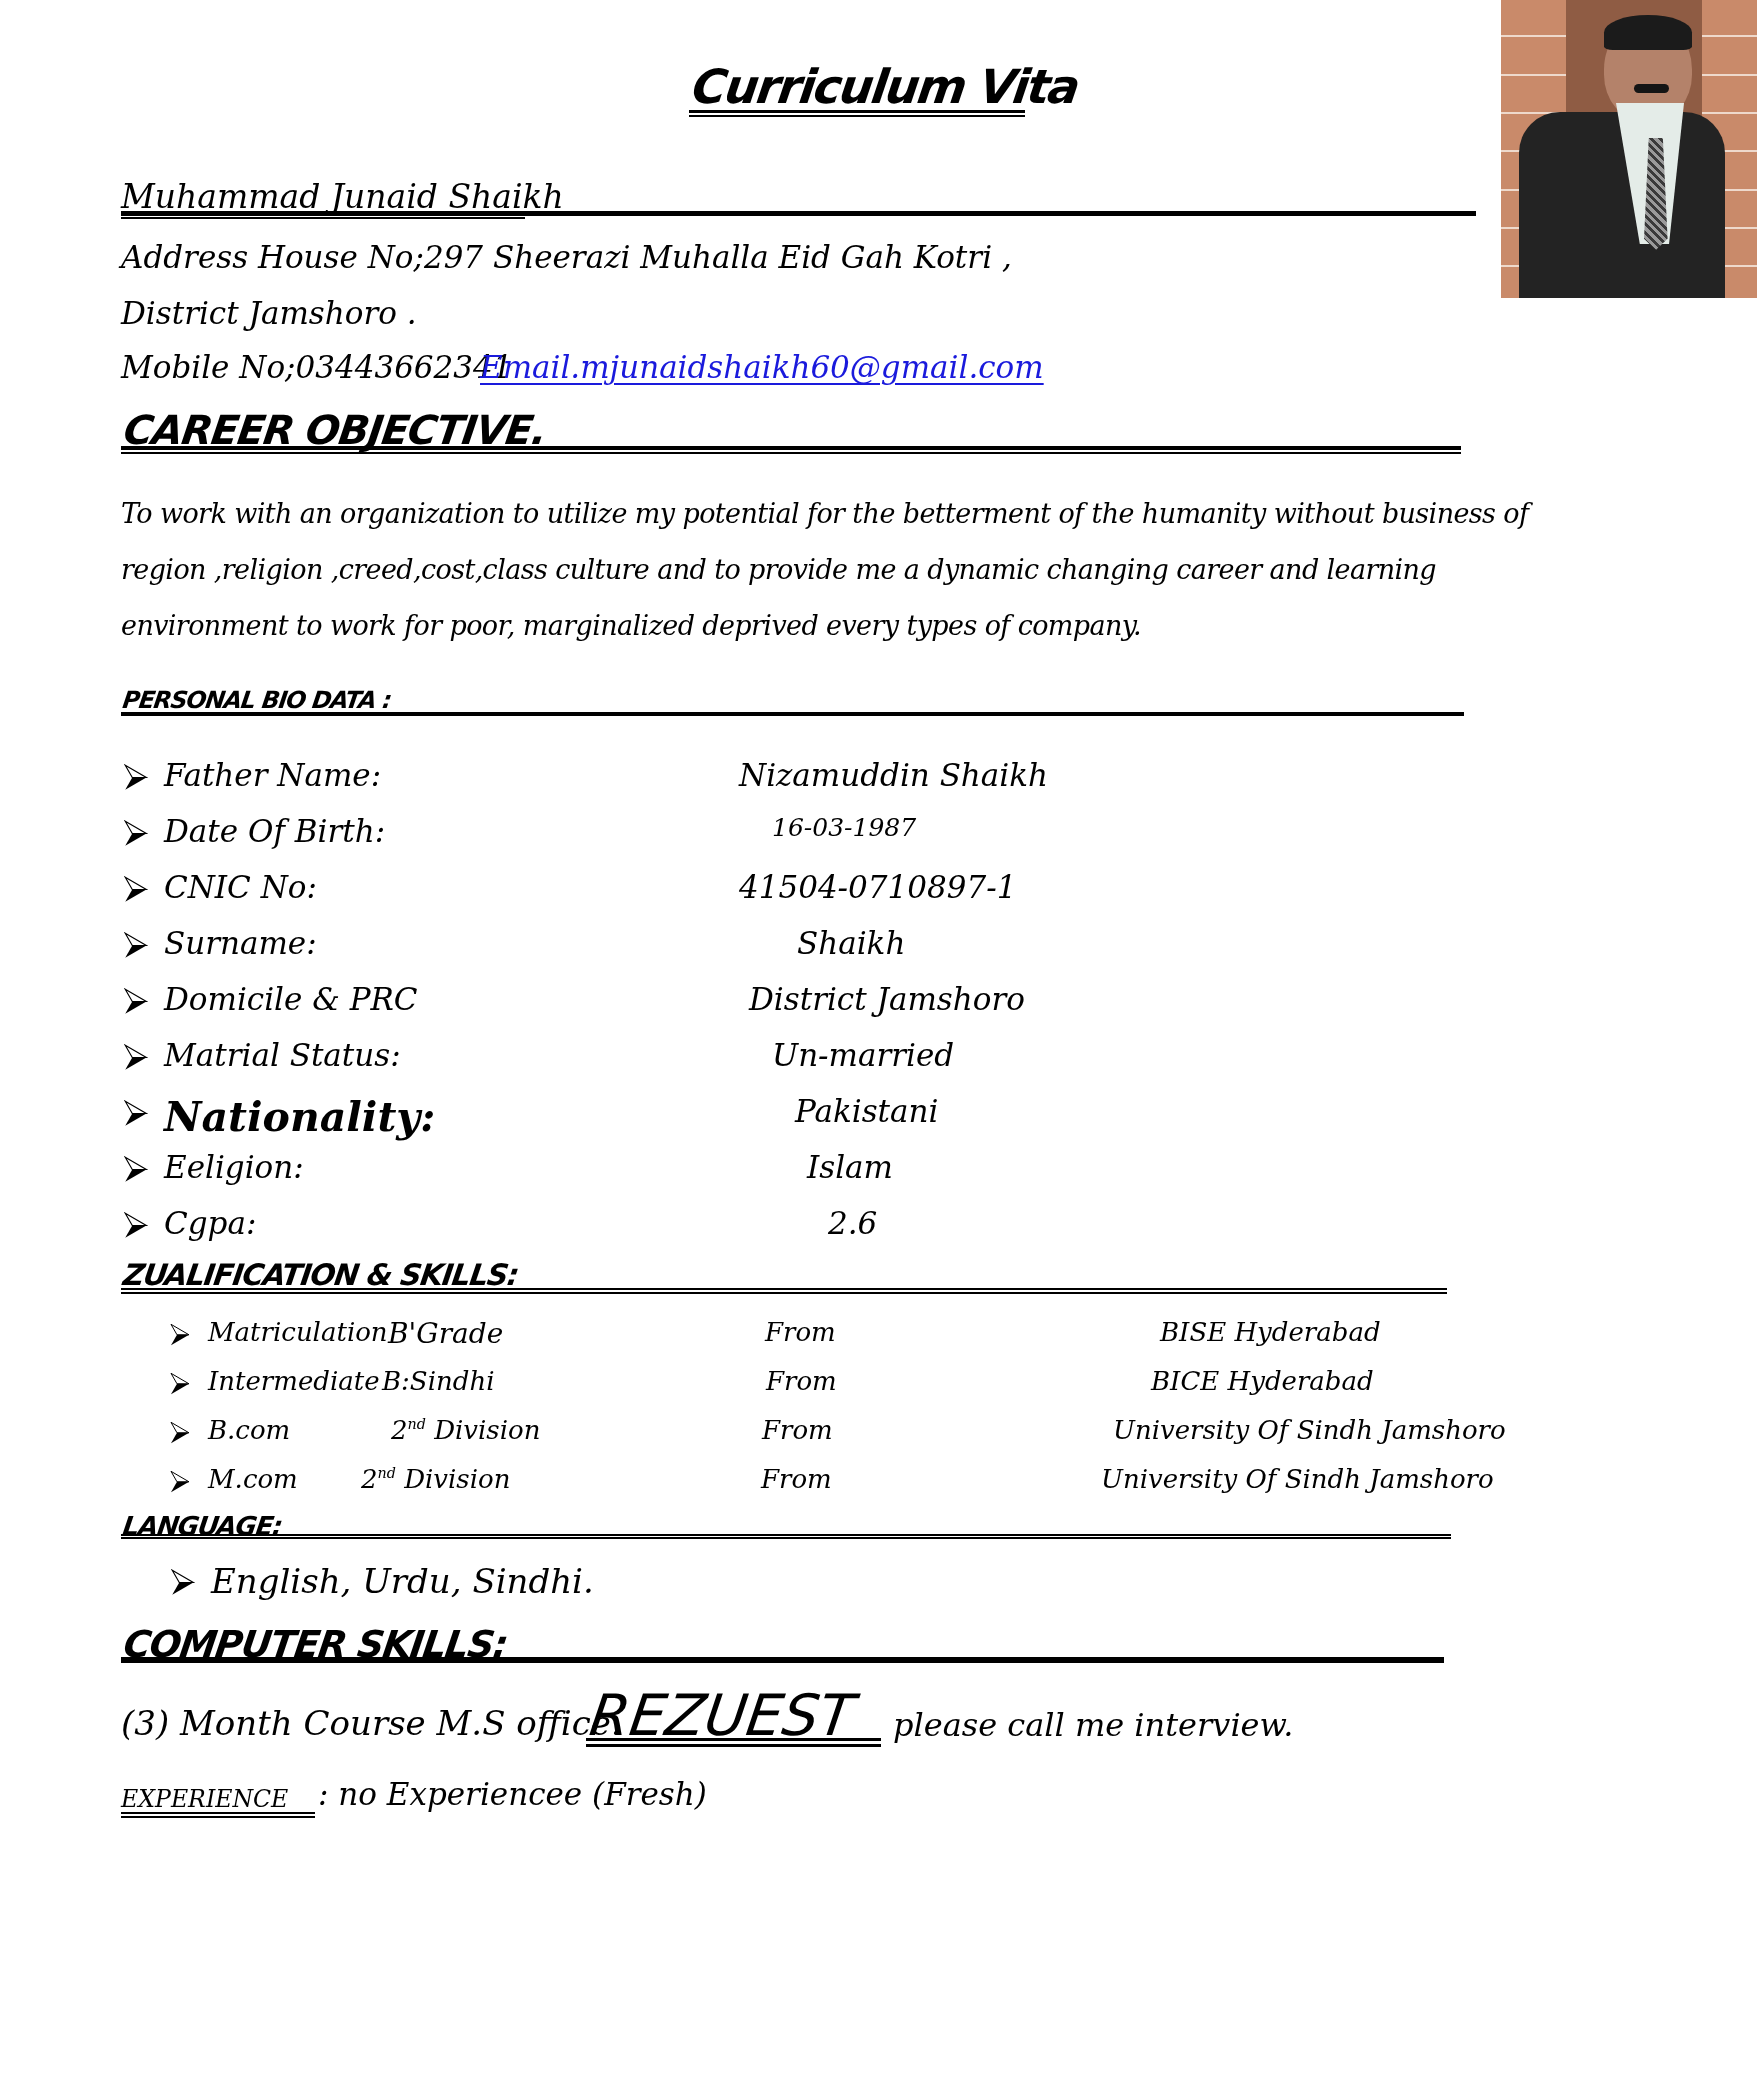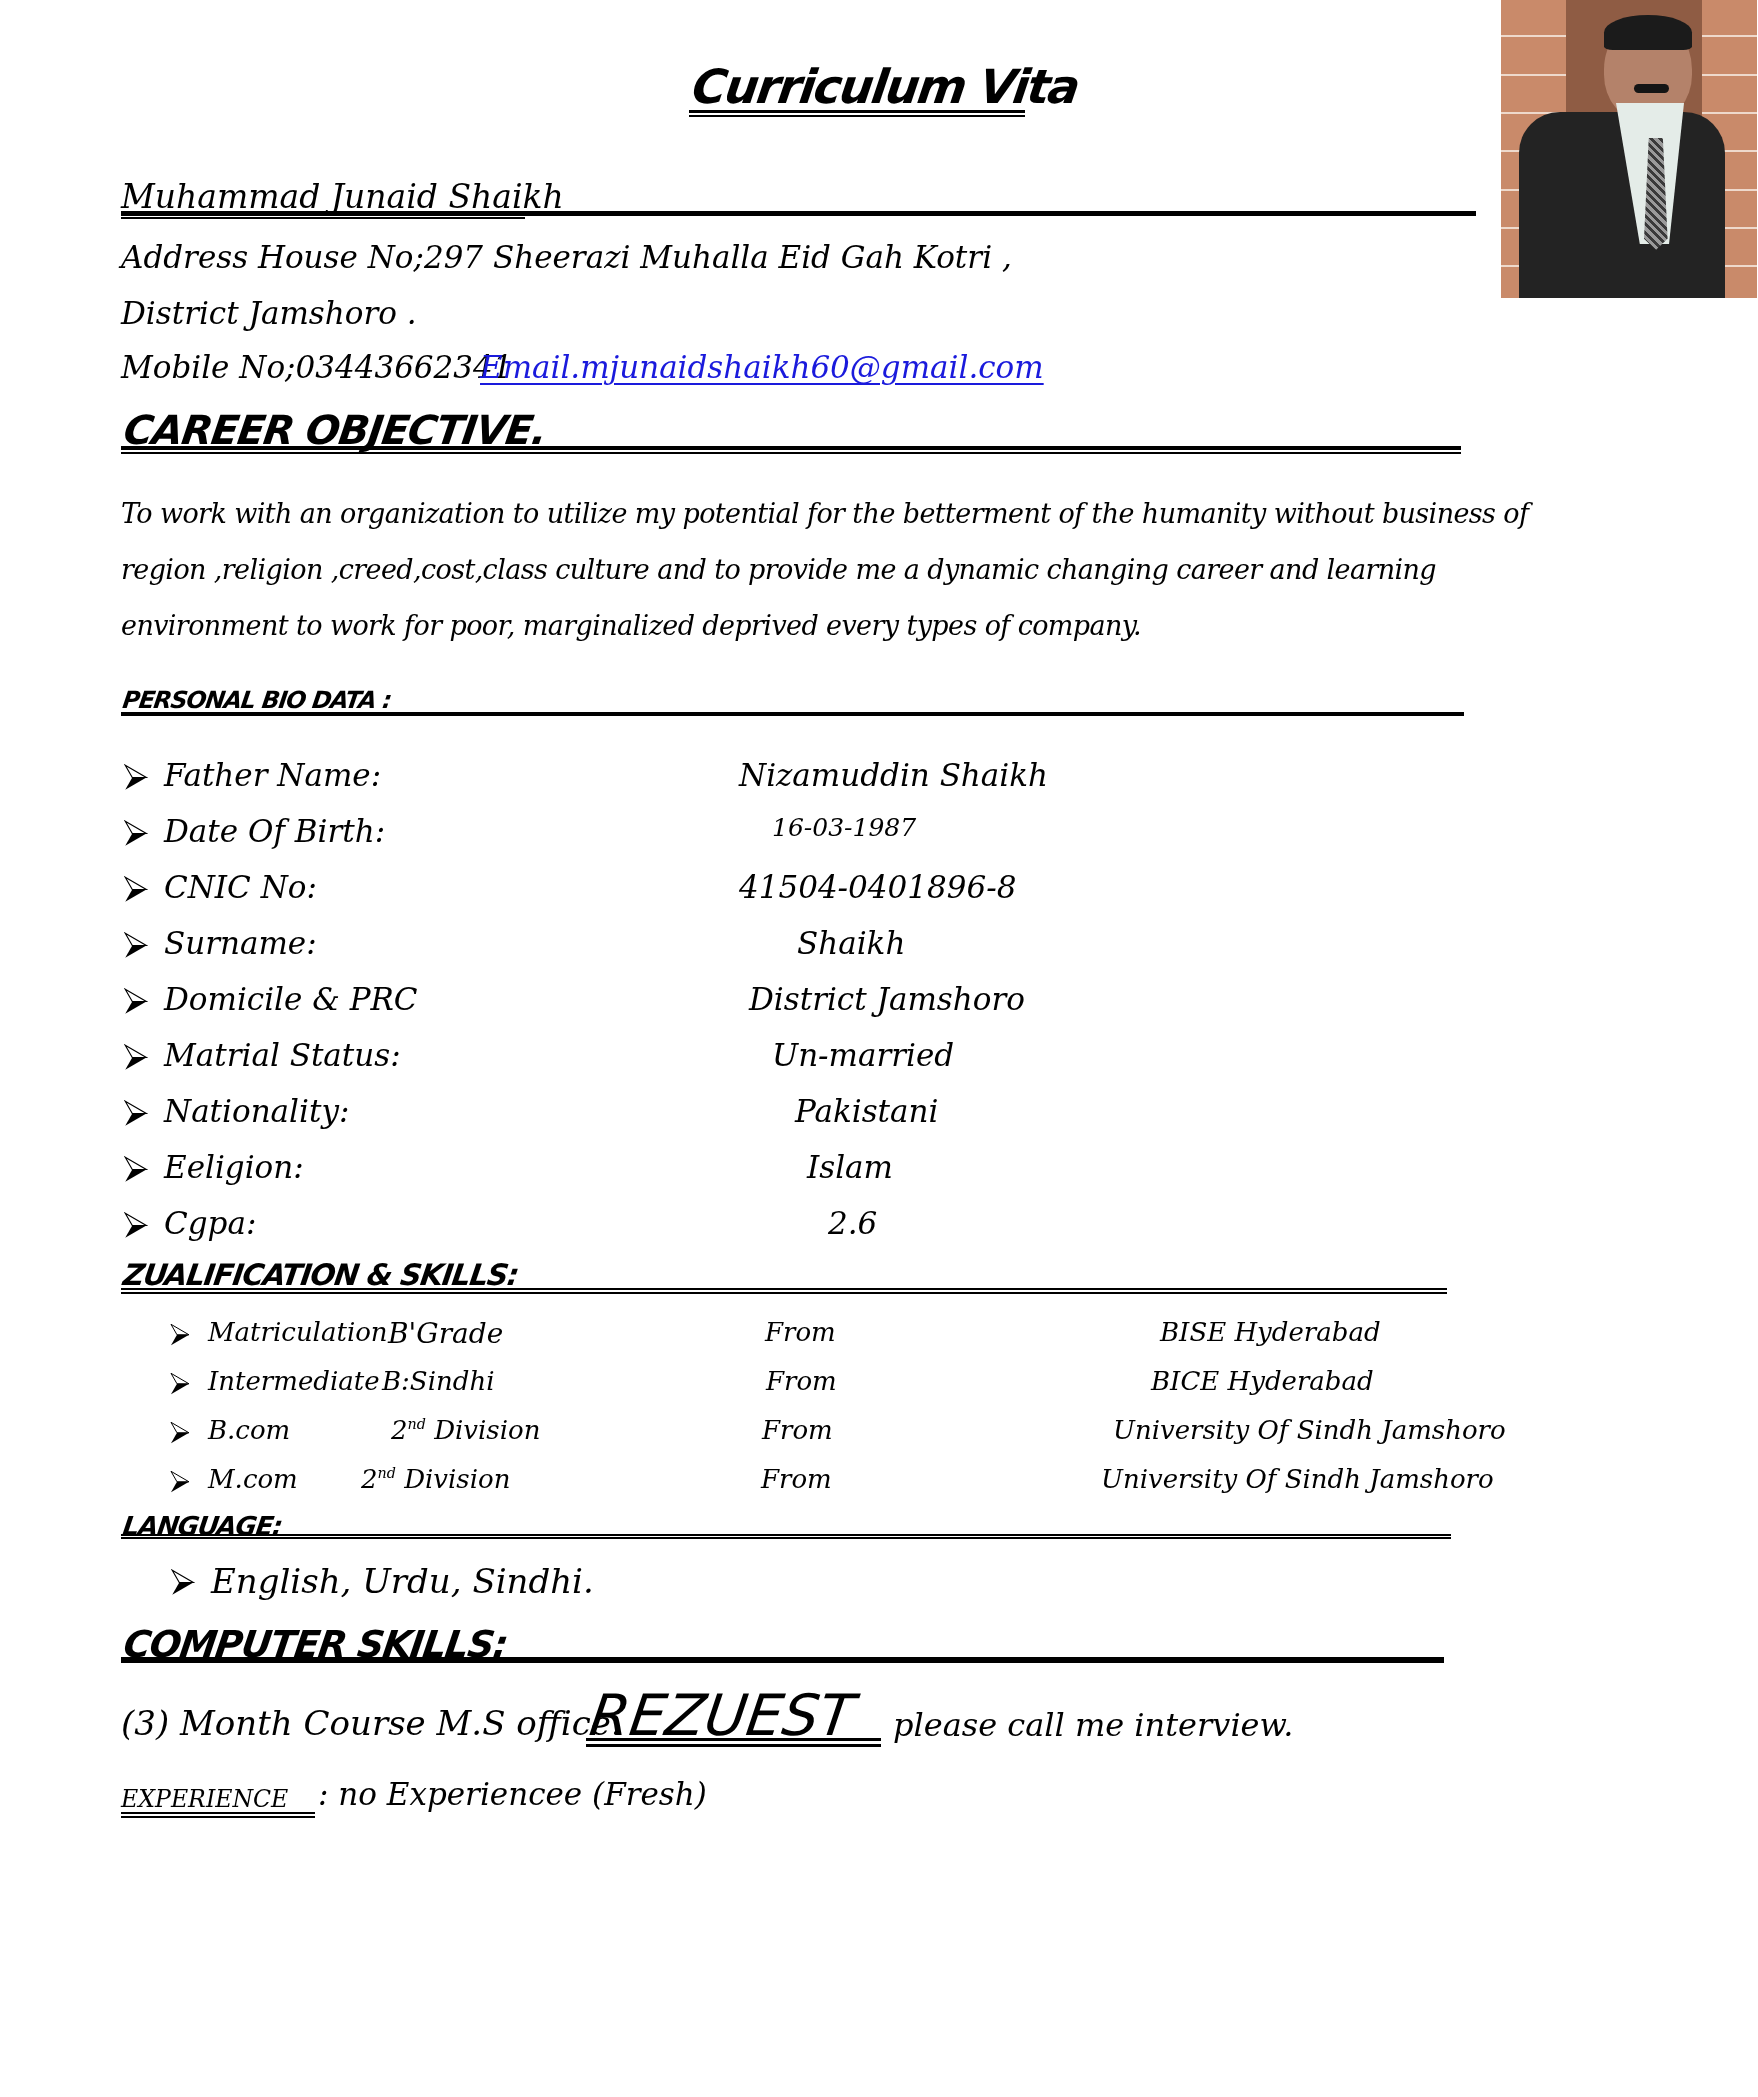--- a/index.html
+++ b/index.html
@@ -87,21 +87,21 @@
 
   <div class="abs" style="left:124px; top:869px; height:41px;">
     <span class="arrow" style="position:absolute; left:0; top:7px;">
       <svg width="23.6" height="27" viewBox="0 0 40 46">
           <polygon points="2,2 38,23 14,23" fill="#fff" stroke="#000" stroke-width="2"></polygon>
           <polygon points="14,23 38,23 2,44" fill="#000"></polygon>
         </svg>
     </span>
     <span class="abs script" style="left:40px; top:0; font-size:31px;">CNIC No:</span>
   </div>
-  <div class="abs script" style="left:739px; top:869px; font-size:31px;">41504-0401896-8</div>
+  <div class="abs script" style="left:739px; top:869px; font-size:31px;">41504-0710897-1</div>
 
   <div class="abs" style="left:124px; top:925px; height:41px;">
     <span class="arrow" style="position:absolute; left:0; top:7px;">
       <svg width="23.6" height="27" viewBox="0 0 40 46">
           <polygon points="2,2 38,23 14,23" fill="#fff" stroke="#000" stroke-width="2"></polygon>
           <polygon points="14,23 38,23 2,44" fill="#000"></polygon>
         </svg>
     </span>
     <span class="abs script" style="left:40px; top:0; font-size:31px;">Surname:</span>
   </div>
@@ -129,21 +129,21 @@
   </div>
   <div class="abs script" style="left:772px; top:1037px; font-size:31px;text-align:right;">Un-married</div>
 
   <div class="abs" style="left:124px; top:1093px; height:41px;">
     <span class="arrow" style="position:absolute; left:0; top:7px;">
       <svg width="23.6" height="27" viewBox="0 0 40 46">
           <polygon points="2,2 38,23 14,23" fill="#fff" stroke="#000" stroke-width="2"></polygon>
           <polygon points="14,23 38,23 2,44" fill="#000"></polygon>
         </svg>
     </span>
-    <span class="abs script" style="left:40px; top:0; font-size:31px;">Nationality:</span>
+    <span class="abs script" style="left:40px; top:0; font-size:41px;font-weight:bold;">Nationality:</span>
   </div>
   <div class="abs script" style="left:795px; top:1093px; font-size:31px;">Pakistani</div>
 
   <div class="abs" style="left:124px; top:1149px; height:41px;">
     <span class="arrow" style="position:absolute; left:0; top:7px;">
       <svg width="23.6" height="27" viewBox="0 0 40 46">
           <polygon points="2,2 38,23 14,23" fill="#fff" stroke="#000" stroke-width="2"></polygon>
           <polygon points="14,23 38,23 2,44" fill="#000"></polygon>
         </svg>
     </span>

